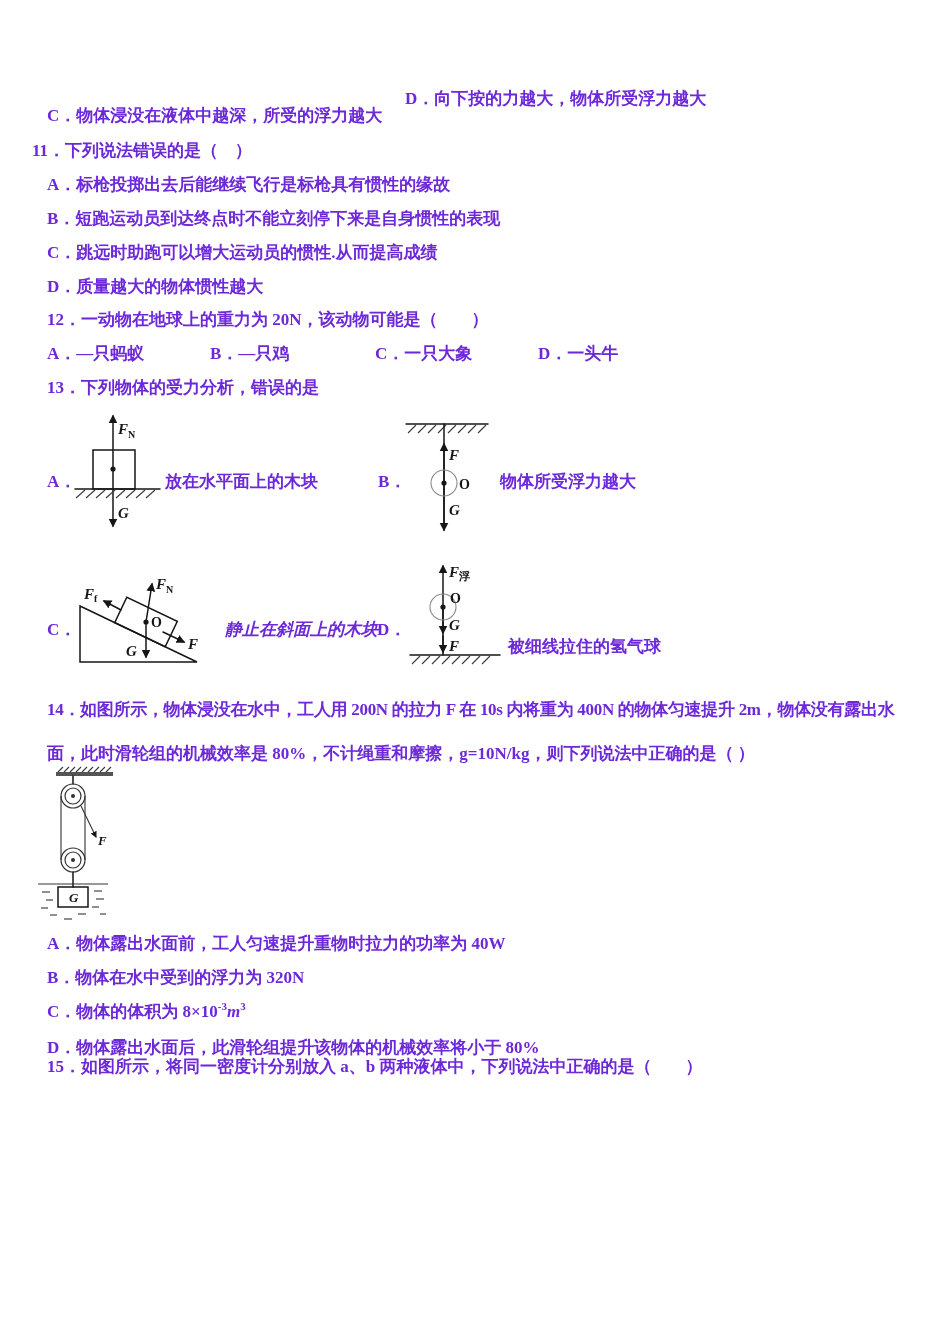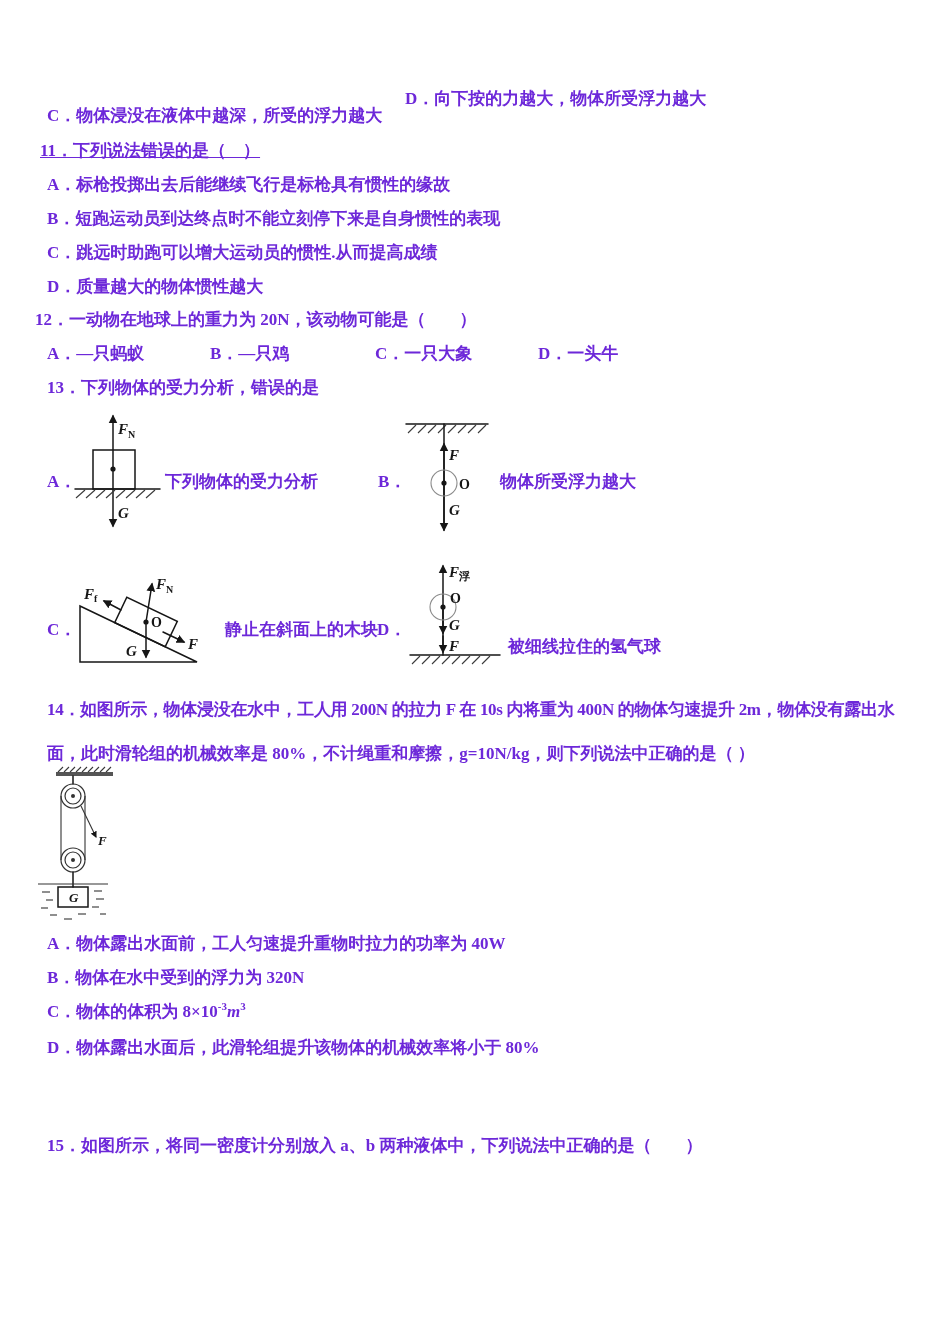--- a/index.html
+++ b/index.html
@@ -31,27 +31,27 @@
     <defs>
       <marker id="ah" viewBox="0 0 10 10" refX="7.5" refY="5" markerWidth="6.5" markerHeight="6.5" orient="auto">
         <path d="M0,0.5 L9,5 L0,9.5 Z" fill="#161616"></path>
       </marker>
     </defs>
   </svg>
 
   <div class="t" style="left:47px;top:104px;">C．物体浸没在液体中越深，所受的浮力越大</div>
   <div class="t" style="left:405px;top:87px;">D．向下按的力越大，物体所受浮力越大</div>
 
-  <div class="t" style="left:40px;top:139px;text-decoration:underline;">11．下列说法错误的是（　）</div>
+  <div class="t" style="left:32px;top:139px;">11．下列说法错误的是（　）</div>
   <div class="t" style="left:47px;top:173px;">A．标枪投掷出去后能继续飞行是标枪具有惯性的缘故</div>
   <div class="t" style="left:47px;top:207px;">B．短跑运动员到达终点时不能立刻停下来是自身惯性的表现</div>
   <div class="t" style="left:47px;top:241px;">C．跳远时助跑可以增大运动员的惯性.从而提高成绩</div>
   <div class="t" style="left:47px;top:275px;">D．质量越大的物体惯性越大</div>
 
-  <div class="t" style="left:35px;top:308px;">12．一动物在地球上的重力为 20N，该动物可能是（　　）</div>
+  <div class="t" style="left:47px;top:308px;">12．一动物在地球上的重力为 20N，该动物可能是（　　）</div>
   <div class="t" style="left:47px;top:342px;">A．—只蚂蚁</div>
   <div class="t" style="left:210px;top:342px;">B．—只鸡</div>
   <div class="t" style="left:375px;top:342px;">C．一只大象</div>
   <div class="t" style="left:538px;top:342px;">D．一头牛</div>
 
   <div class="t" style="left:47px;top:376px;">13．下列物体的受力分析，错误的是</div>
 
   <div class="t" style="left:47px;top:470px;">A．</div>
   <svg class="dsvg" style="left:68px;top:404px;" width="115" height="132" viewBox="0 0 115 132">
     <line class="ln" x1="45" y1="64" x2="45" y2="12" marker-end="url(#ah)"></line>
@@ -63,21 +63,21 @@
     <line class="hatch" x1="28" y1="94" x2="37" y2="86"></line>
     <line class="hatch" x1="38" y1="94" x2="47" y2="86"></line>
     <line class="hatch" x1="48" y1="94" x2="57" y2="86"></line>
     <line class="hatch" x1="58" y1="94" x2="67" y2="86"></line>
     <line class="hatch" x1="68" y1="94" x2="77" y2="86"></line>
     <line class="hatch" x1="78" y1="94" x2="87" y2="86"></line>
     <circle cx="45" cy="65" r="2.6" fill="#161616"></circle>
     <text class="flab" x="50" y="30"><tspan>F</tspan><tspan class="subt" dy="4">N</tspan></text>
     <text class="flab" x="50" y="114">G</text>
   </svg>
-  <div class="t" style="left:165px;top:470px;">下列物体的受力分析</div>
+  <div class="t" style="left:165px;top:470px;">放在水平面上的木块</div>
 
   <div class="t" style="left:378px;top:470px;">B．</div>
   <svg class="dsvg" style="left:398px;top:414px;" width="105" height="122" viewBox="0 0 105 122">
     <line class="ln" x1="8" y1="10" x2="90" y2="10" stroke-width="2.6"></line>
     <line class="hatch" x1="10" y1="19" x2="18" y2="11"></line>
     <line class="hatch" x1="20" y1="19" x2="28" y2="11"></line>
     <line class="hatch" x1="30" y1="19" x2="38" y2="11"></line>
     <line class="hatch" x1="40" y1="19" x2="48" y2="11"></line>
     <line class="hatch" x1="50" y1="19" x2="58" y2="11"></line>
     <line class="hatch" x1="60" y1="19" x2="68" y2="11"></line>
@@ -104,21 +104,21 @@
     <line class="ln" x1="80" y1="66" x2="86" y2="28" marker-end="url(#ah)"></line>
     <line class="ln" x1="55" y1="54" x2="38" y2="45" marker-end="url(#ah)"></line>
     <line class="ln" x1="97" y1="76" x2="118" y2="86" marker-end="url(#ah)"></line>
     <circle cx="80" cy="66" r="2.6" fill="#161616"></circle>
     <text class="flab" x="18" y="43"><tspan>F</tspan><tspan class="subt" dy="3">f</tspan></text>
     <text class="flab" x="90" y="33"><tspan>F</tspan><tspan class="subt" dy="4">N</tspan></text>
     <text class="olab" x="85" y="71">O</text>
     <text class="flab" x="60" y="100">G</text>
     <text class="flab" x="122" y="93">F</text>
   </svg>
-  <div class="t" style="left:225px;top:618px;">静止在斜面上的木块</div>
+  <div class="t" style="left:225px;top:618px;font-style:italic;">静止在斜面上的木块</div>
 
   <div class="t" style="left:377px;top:618px;">D．</div>
   <svg class="dsvg" style="left:402px;top:556px;" width="105" height="116" viewBox="0 0 105 116">
     <line class="ln" x1="41" y1="99" x2="41" y2="51"></line>
     <line class="ln" x1="41" y1="51" x2="41" y2="10" marker-end="url(#ah)"></line>
     <line class="ln" x1="41" y1="51" x2="41" y2="77" marker-end="url(#ah)"></line>
     <line class="ln" x1="41" y1="80" x2="41" y2="96" marker-end="url(#ah)"></line>
     <circle class="thin" cx="41" cy="51" r="13"></circle>
     <circle cx="41" cy="51" r="2.6" fill="#161616"></circle>
     <line class="ln" x1="8" y1="99" x2="98" y2="99"></line>
@@ -176,15 +176,15 @@
     <line class="rope" x1="64" y1="149" x2="70" y2="149"></line>
     <text class="plab" x="62" y="80">F</text>
     <text class="plab" x="33" y="137">G</text>
   </svg>
 
   <div class="t" style="left:47px;top:932px;">A．物体露出水面前，工人匀速提升重物时拉力的功率为 40W</div>
   <div class="t" style="left:47px;top:966px;">B．物体在水中受到的浮力为 320N</div>
   <div class="t" style="left:47px;top:1000px;"><span>C．物体的体积为 8×10</span><sup>-3</sup><span class="it">m</span><sup>3</sup></div>
   <div class="t" style="left:47px;top:1036px;">D．物体露出水面后，此滑轮组提升该物体的机械效率将小于 80%</div>
 
-  <div class="t" style="left:47px;top:1134px;text-align:center;">15．如图所示，将同一密度计分别放入 a、b 两种液体中，下列说法中正确的是（　　）</div>
+  <div class="t" style="left:47px;top:1055px;text-align:center;">15．如图所示，将同一密度计分别放入 a、b 两种液体中，下列说法中正确的是（　　）</div>
 
 </div>
 
 </body></html>

